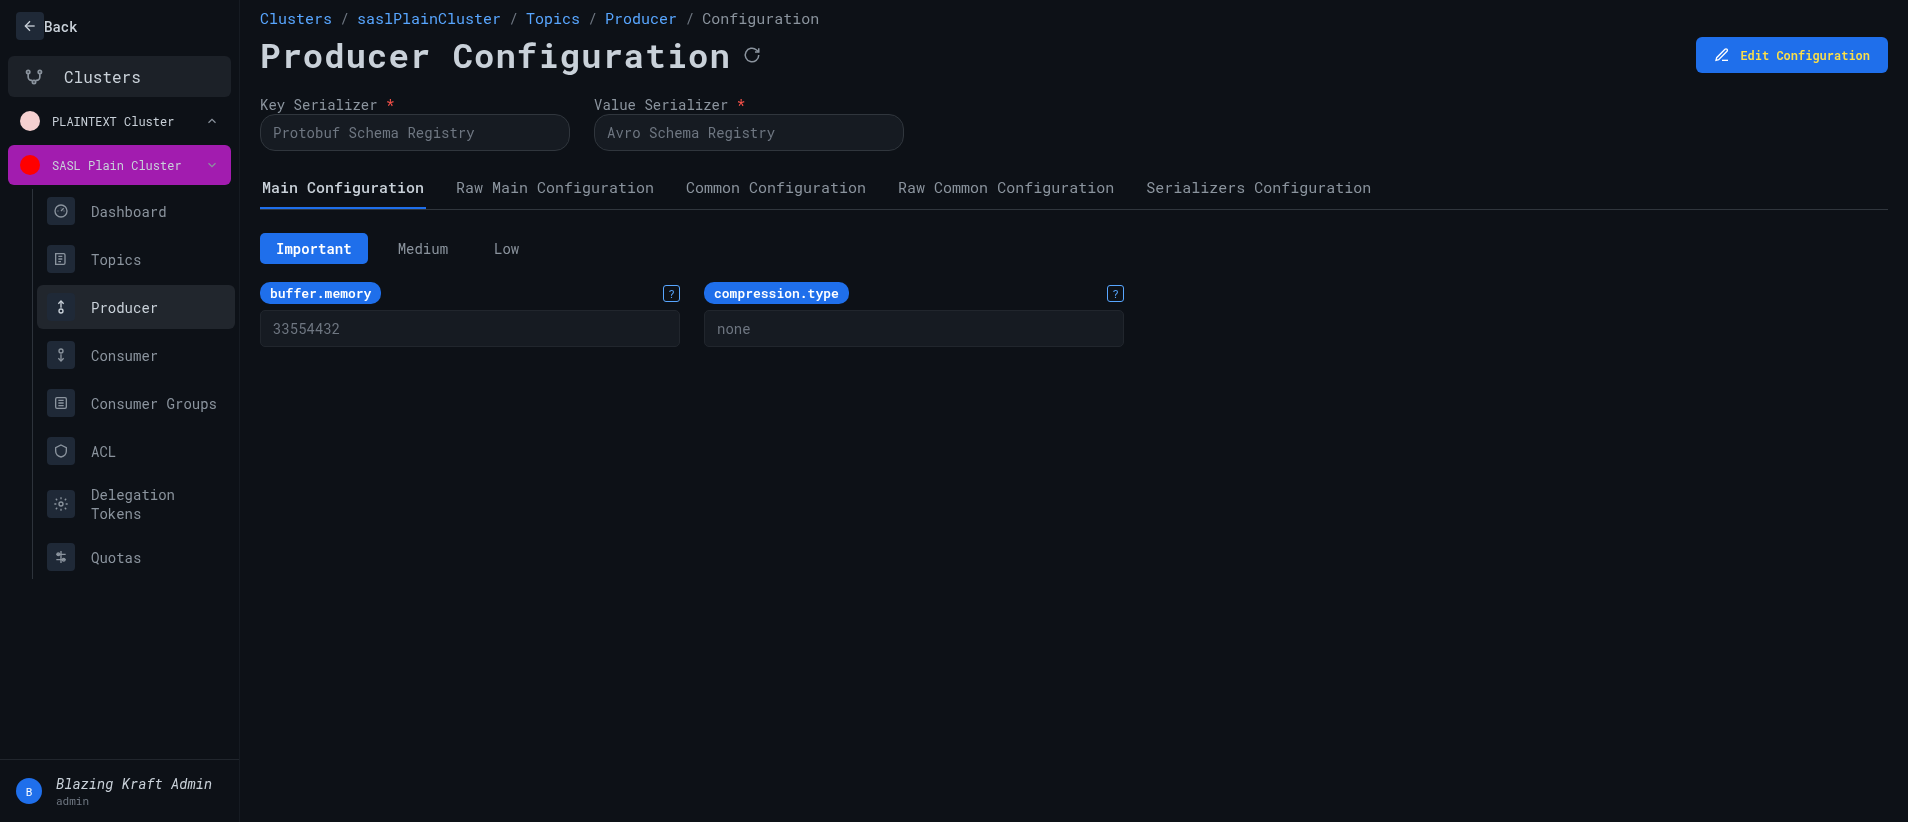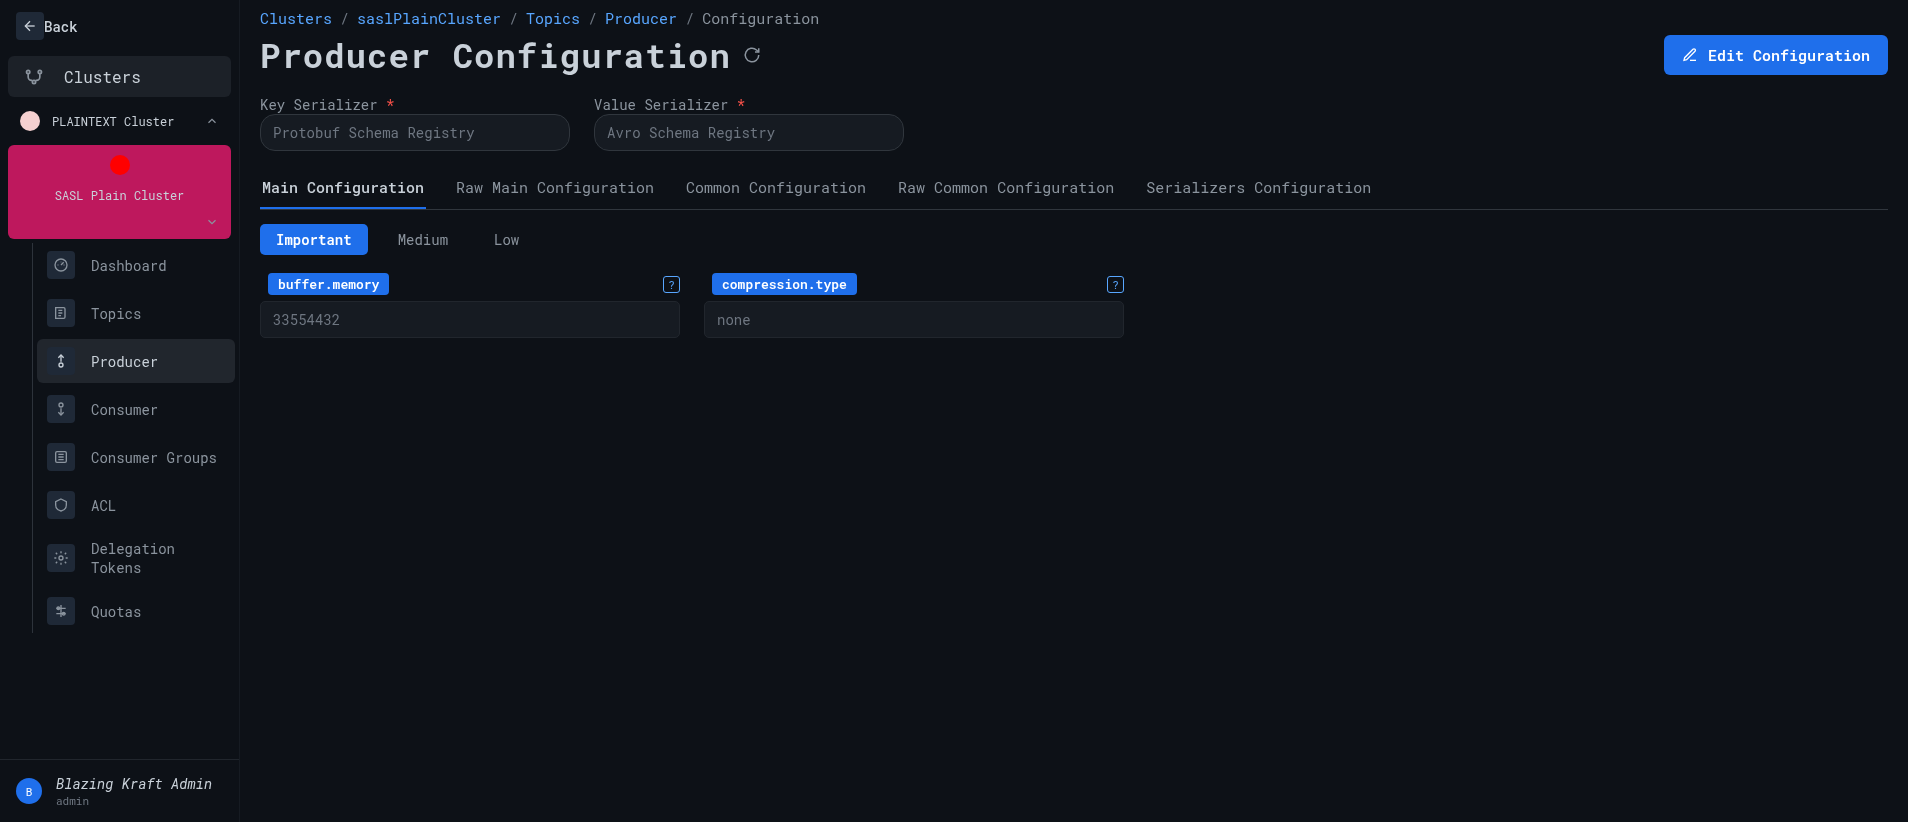--- a/index.html
+++ b/index.html
@@ -64,22 +64,21 @@
       display: flex;
       align-items: center;
       gap: 12px;
       padding: 10px 12px;
       margin: 4px 8px;
       border-radius: 6px;
       cursor: pointer;
       font-size: 12px;
     }
     .cluster-item.selected {
-      background: #be185d;
-      flex-direction: column;
+      background: #a21caf;
     }
     .cluster-dot {
       width: 20px;
       height: 20px;
       border-radius: 50%;
       flex-shrink: 0;
     }
     .chevron {
       margin-left: auto;
       flex-shrink: 0;
@@ -178,25 +177,25 @@
       align-items: center;
       gap: 12px;
     }
     .refresh-icon {
       width: 18px;
       height: 18px;
       cursor: pointer;
     }
     .edit-btn {
       background: #1f6feb;
-      color: #ffffff;
+      color: #fde047;
       border: none;
       border-radius: 6px;
       padding: 10px 18px;
-      font-size: 15px;
+      font-size: 12px;
       font-family: inherit;
       font-weight: 600;
       display: flex;
       align-items: center;
       gap: 10px;
       cursor: pointer;
     }
     .serializer-row {
       display: flex;
       gap: 24px;
@@ -220,21 +219,21 @@
       padding: 8px 12px;
       color: #6e7681;
       font-family: inherit;
       font-size: 14px;
       width: 310px;
     }
     .tabs {
       display: flex;
       gap: 28px;
       border-bottom: 1px solid #30363d;
-      margin-bottom: 14px;
+      margin-bottom: 23px;
       text-align: center;
     }
     .tab {
       padding: 10px 2px;
       font-size: 15px;
       color: #8b949e;
       cursor: pointer;
       border-bottom: 2px solid transparent;
     }
     .tab.active {
@@ -269,24 +268,23 @@
     .config-header {
       display: flex;
       align-items: center;
       justify-content: space-between;
       margin-bottom: 6px;
     }
     .config-badge {
       background: #1f6feb;
       color: #fff;
       padding: 2px 10px;
-      border-radius: 4px;
+      border-radius: 10px;
       font-size: 13px;
       font-weight: 600;
-      margin-left: 8px;
     }
     .help-icon {
       width: 17px;
       height: 17px;
       border: 1px solid #58a6ff;
       border-radius: 3px;
       display: flex;
       align-items: center;
       justify-content: center;
       font-size: 11px;

